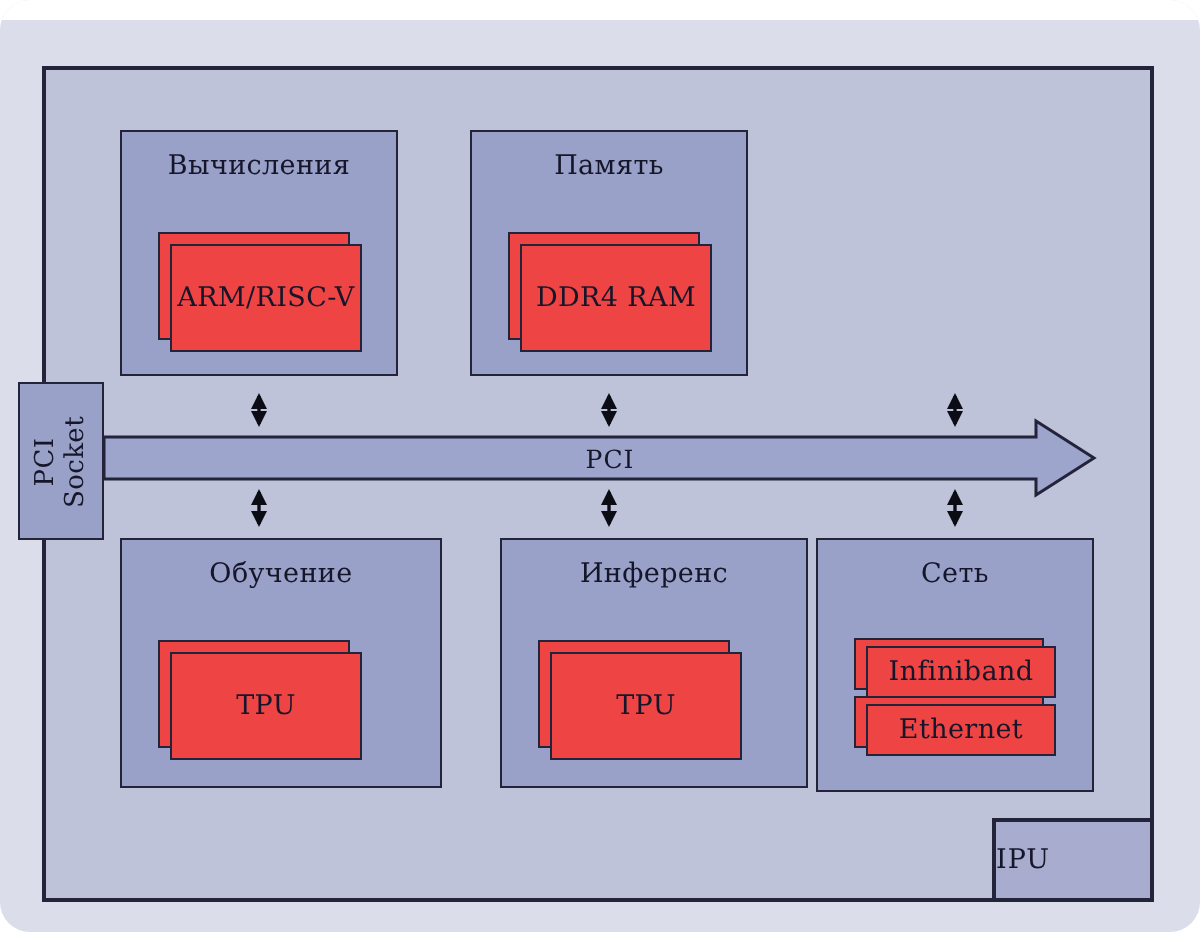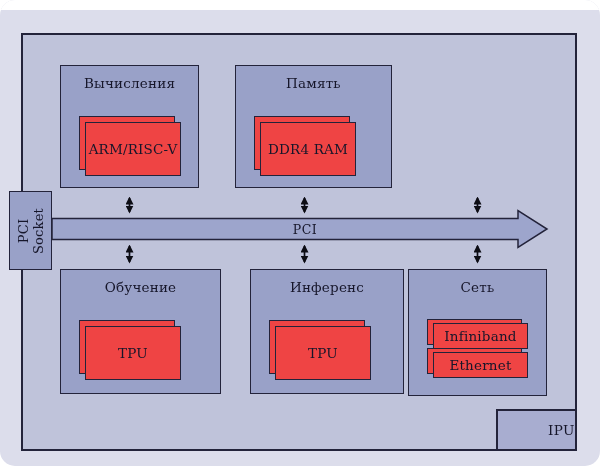--- a/index.html
+++ b/index.html
@@ -43,22 +43,22 @@
   }
   .socket-rot{
     position:absolute;left:50%;top:50%;width:79px;height:43px;
     transform:translate(-50%,-50%) rotate(-90deg);
     display:flex;flex-direction:column;align-items:center;justify-content:center;
     font-size:13px;line-height:1.15;letter-spacing:.2px;text-align:center;
   }
   .ipu-box{
     position:absolute;left:496px;top:409px;width:81px;height:42px;
     box-sizing:border-box;border:2px solid #23233a;background:#a8add0;
-    display:flex;align-items:center;justify-content:flex-end;
-    font-size:13.5px;letter-spacing:.5px;padding-left:12px;
+    display:flex;align-items:center;justify-content:flex-start;
+    font-size:13.5px;letter-spacing:.5px;
   }
 </style>
 </head>
 <body>
 
 <div class="stage">
   <div class="top-strip"></div>
 
   <div class="frame"></div>
 
@@ -82,21 +82,21 @@
   <div class="block" style="left:60px;top:65px;width:139px;height:123px">
     <div class="block-title">Вычисления</div>
     <div class="stack" style="left:24px;top:56px;width:96px;height:54px">
       <div class="card back"></div>
       <div class="card front">
         <span class="card-label">ARM/RISC-V</span>
       </div>
     </div>
   </div>
 
-  <div class="block" style="left:235px;top:65px;width:157px;height:123px">
+  <div class="block" style="left:235px;top:65px;width:139px;height:123px">
     <div class="block-title">Память</div>
     <div class="stack" style="left:24px;top:56px;width:96px;height:54px">
       <div class="card back"></div>
       <div class="card front">
         <span class="card-label">DDR4 RAM</span>
       </div>
     </div>
   </div>
 
 

